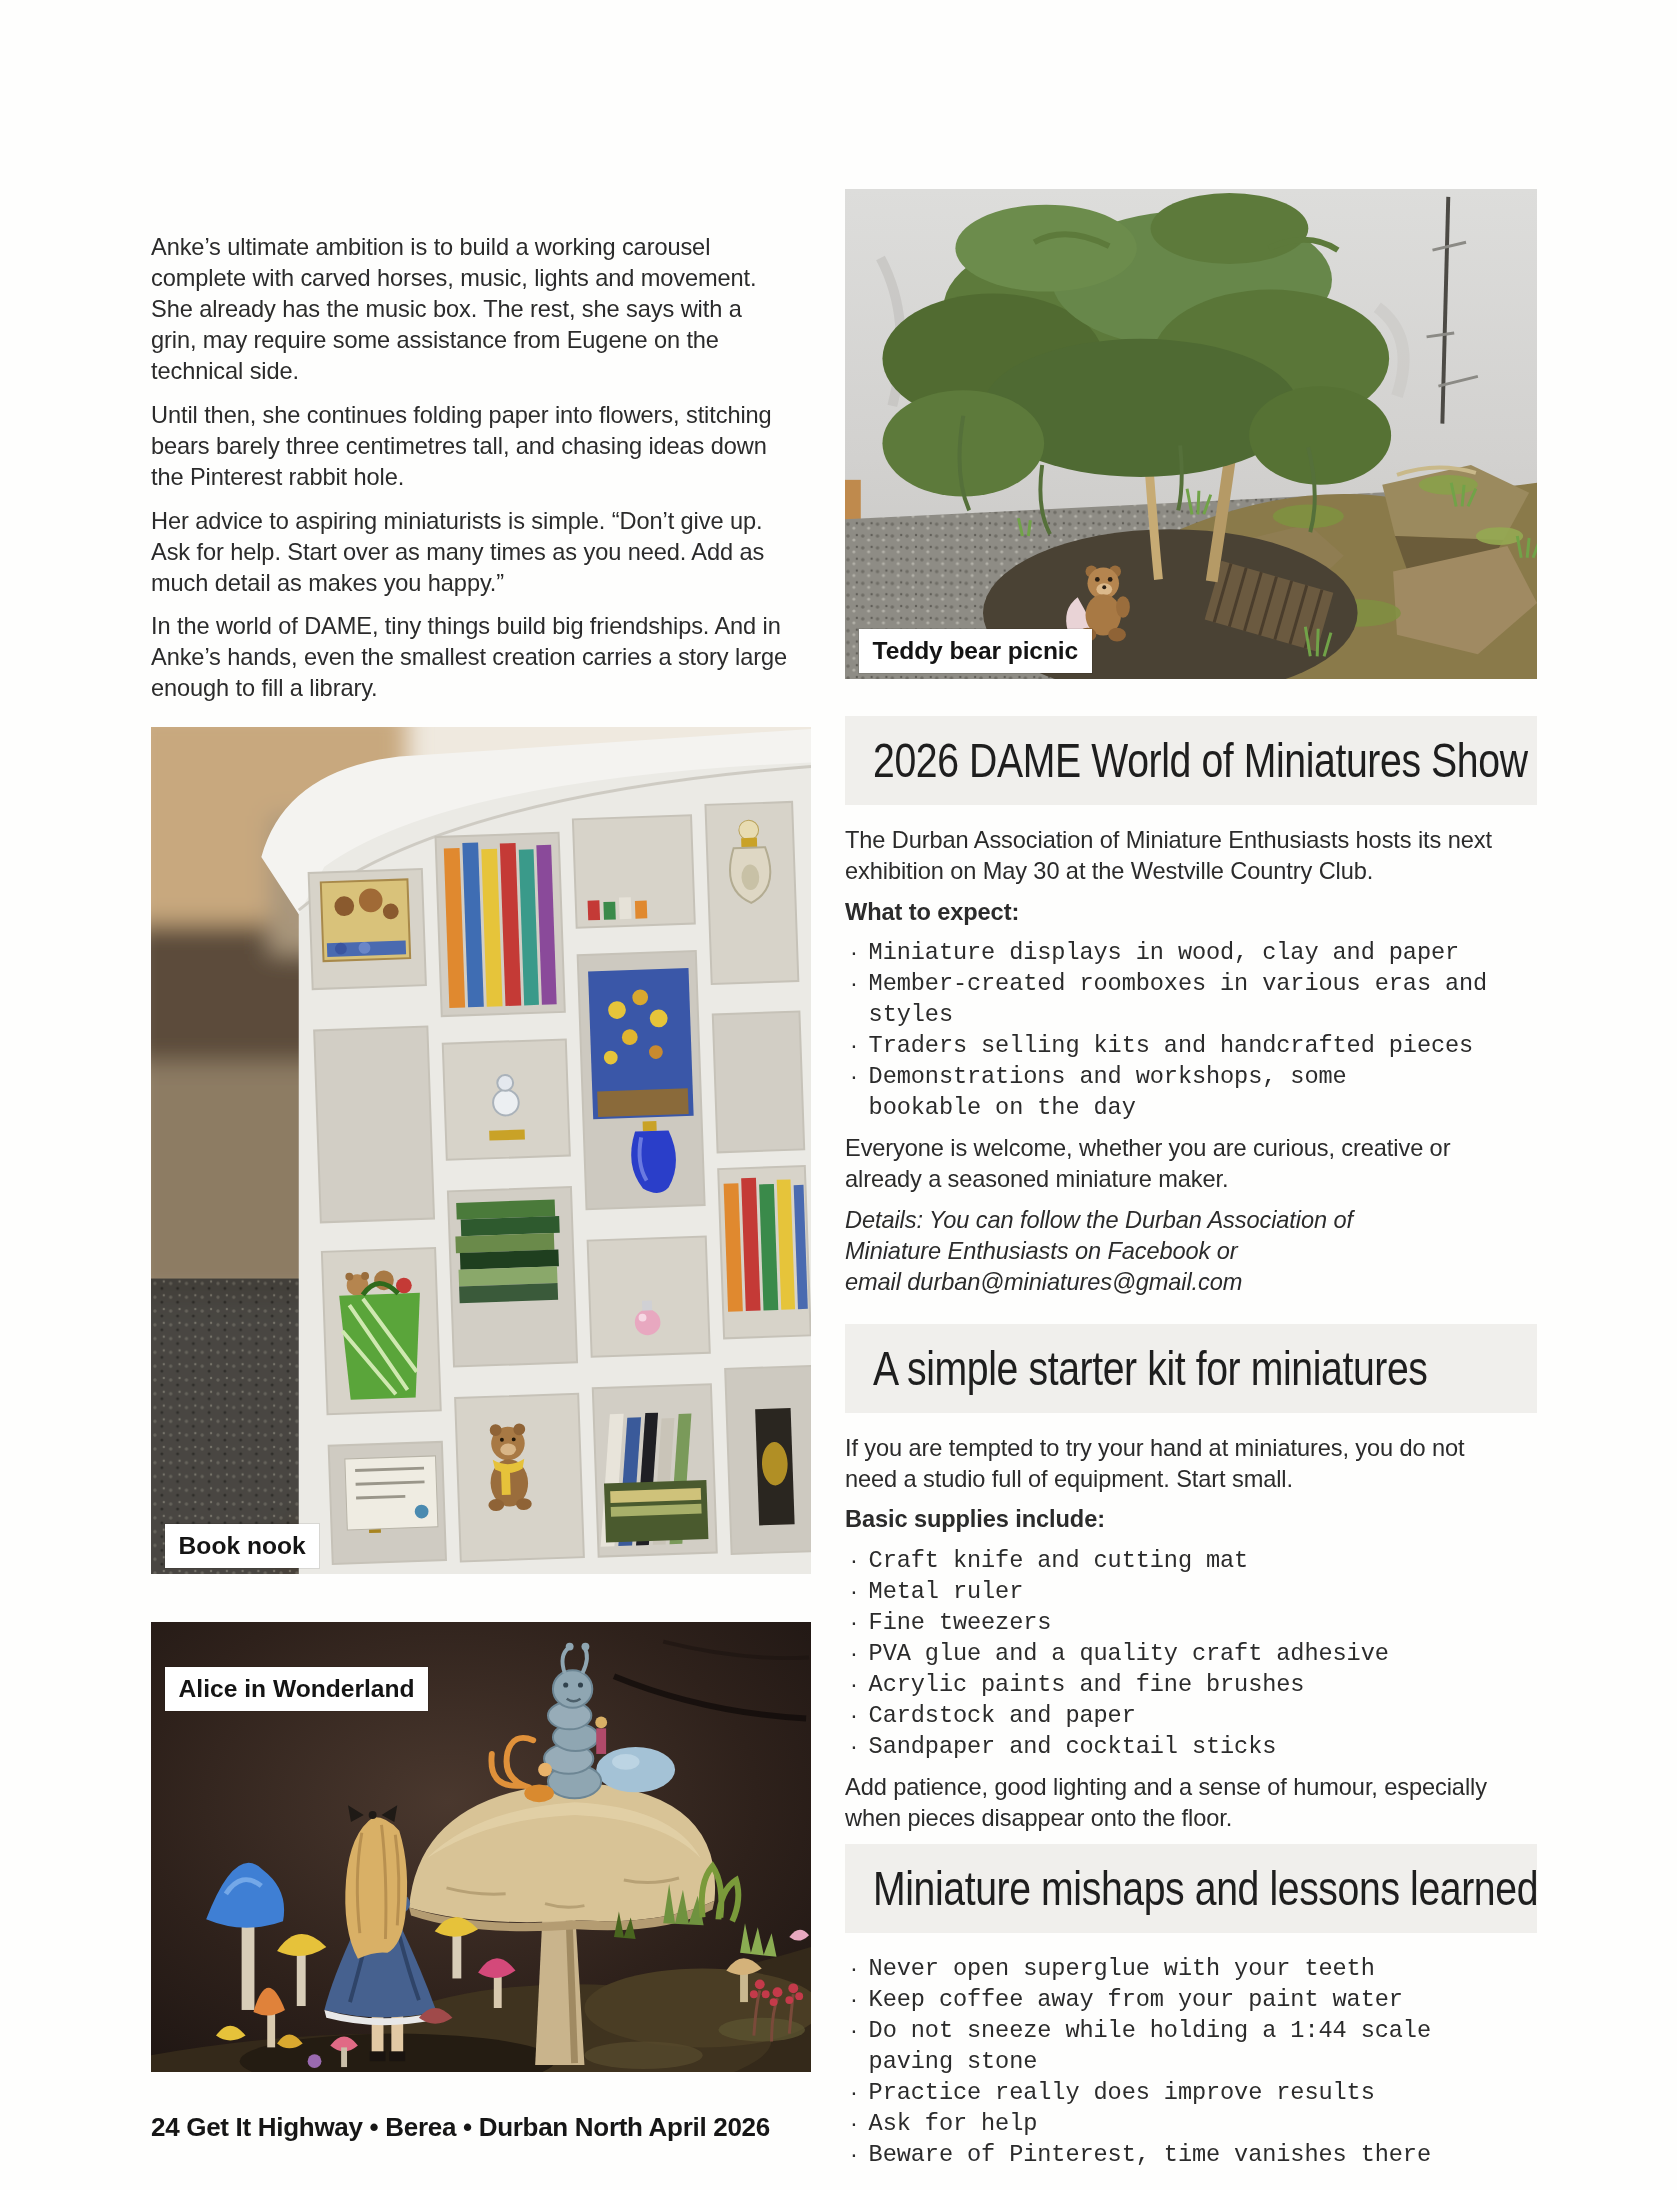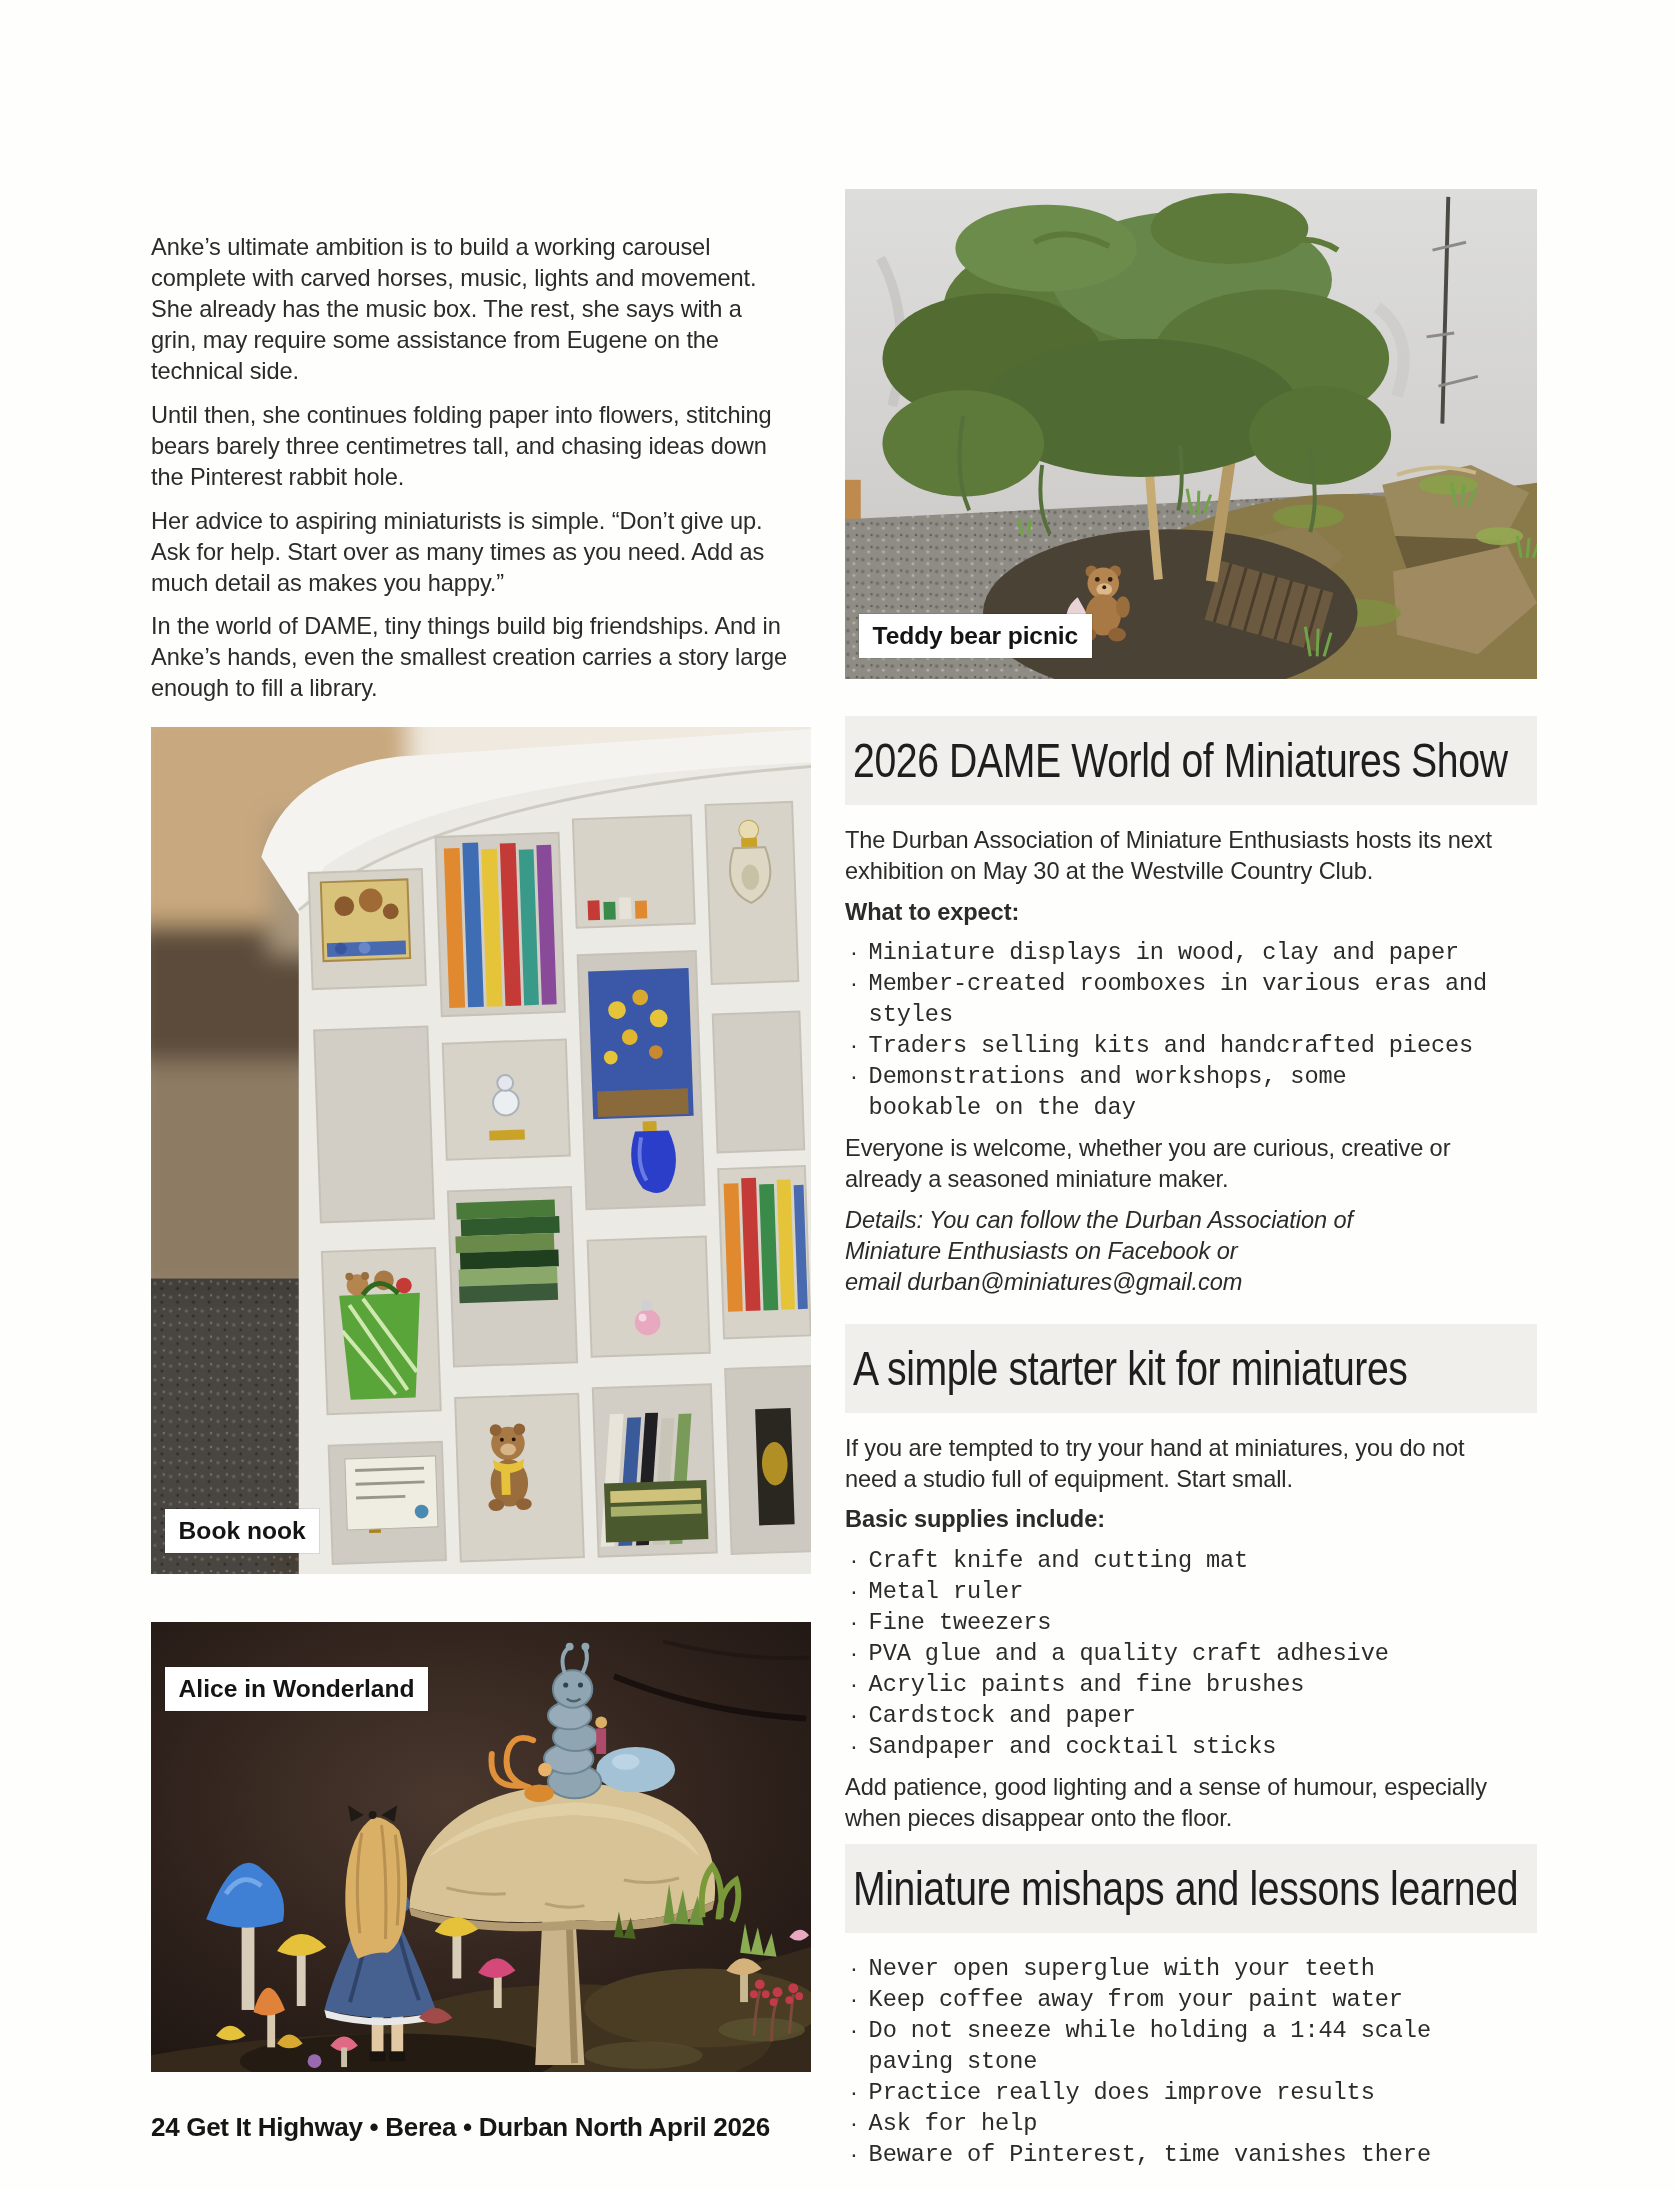--- a/index.html
+++ b/index.html
@@ -11,23 +11,23 @@
   .right-col{position:absolute;left:845px;top:189px;width:692px;}
   .right-col p{margin:0 0 9.9px;max-width:650px;}
   figure{margin:0;}
   .photo{position:relative;overflow:hidden;background:#ccc;}
   .photo svg{display:block;width:100%;height:100%;}
   .photo-teddy{width:692px;height:490px;margin:0 0 37px;}
   .photo-book{position:absolute;left:151px;top:727px;width:660px;height:847px;}
   .photo-alice{position:absolute;left:151px;top:1622px;width:660px;height:450px;}
   .cap{position:absolute;background:#ffffff;color:#141414;font-weight:bold;font-size:24.6px;
        line-height:1;padding:9.9px 13.8px;white-space:nowrap;box-shadow:0 0 0 1px rgba(0,0,0,0.08);}
-  .cap-bl{left:13.8px;bottom:21px;text-align:center;}
+  .cap-bl{left:13.8px;bottom:6px;text-align:center;}
   .cap-tl{left:13.8px;top:45px;}
-  .band{background:#f0efec;height:89px;display:flex;align-items:center;padding:0 8px;margin:0 0 19.7px;}
+  .band{background:#f0efec;height:89px;display:flex;align-items:center;padding:0 28px;margin:0 0 19.7px;}
   .band .hd{font-size:49px;font-weight:400;color:#1e1e1e;letter-spacing:-0.5px;
             display:inline-block;transform:scaleX(0.8);transform-origin:0 50%;white-space:nowrap;}
   .sub{font-weight:bold;margin:0 0 3px;}
   ul.blist{list-style:none;margin:0 0 9.9px;padding:0;max-width:650px;}
   ul.blist li{display:flex;line-height:31px;}
   .blt{flex:0 0 23.6px;box-sizing:border-box;padding-left:4.9px;}
   .t{flex:1;font-family:Liberation Mono, monospace;}
   .t.narrow{max-width:524px;}
   .details{font-style:italic;margin:0 0 25.6px;}
   .details span{display:block;line-height:31px;}

